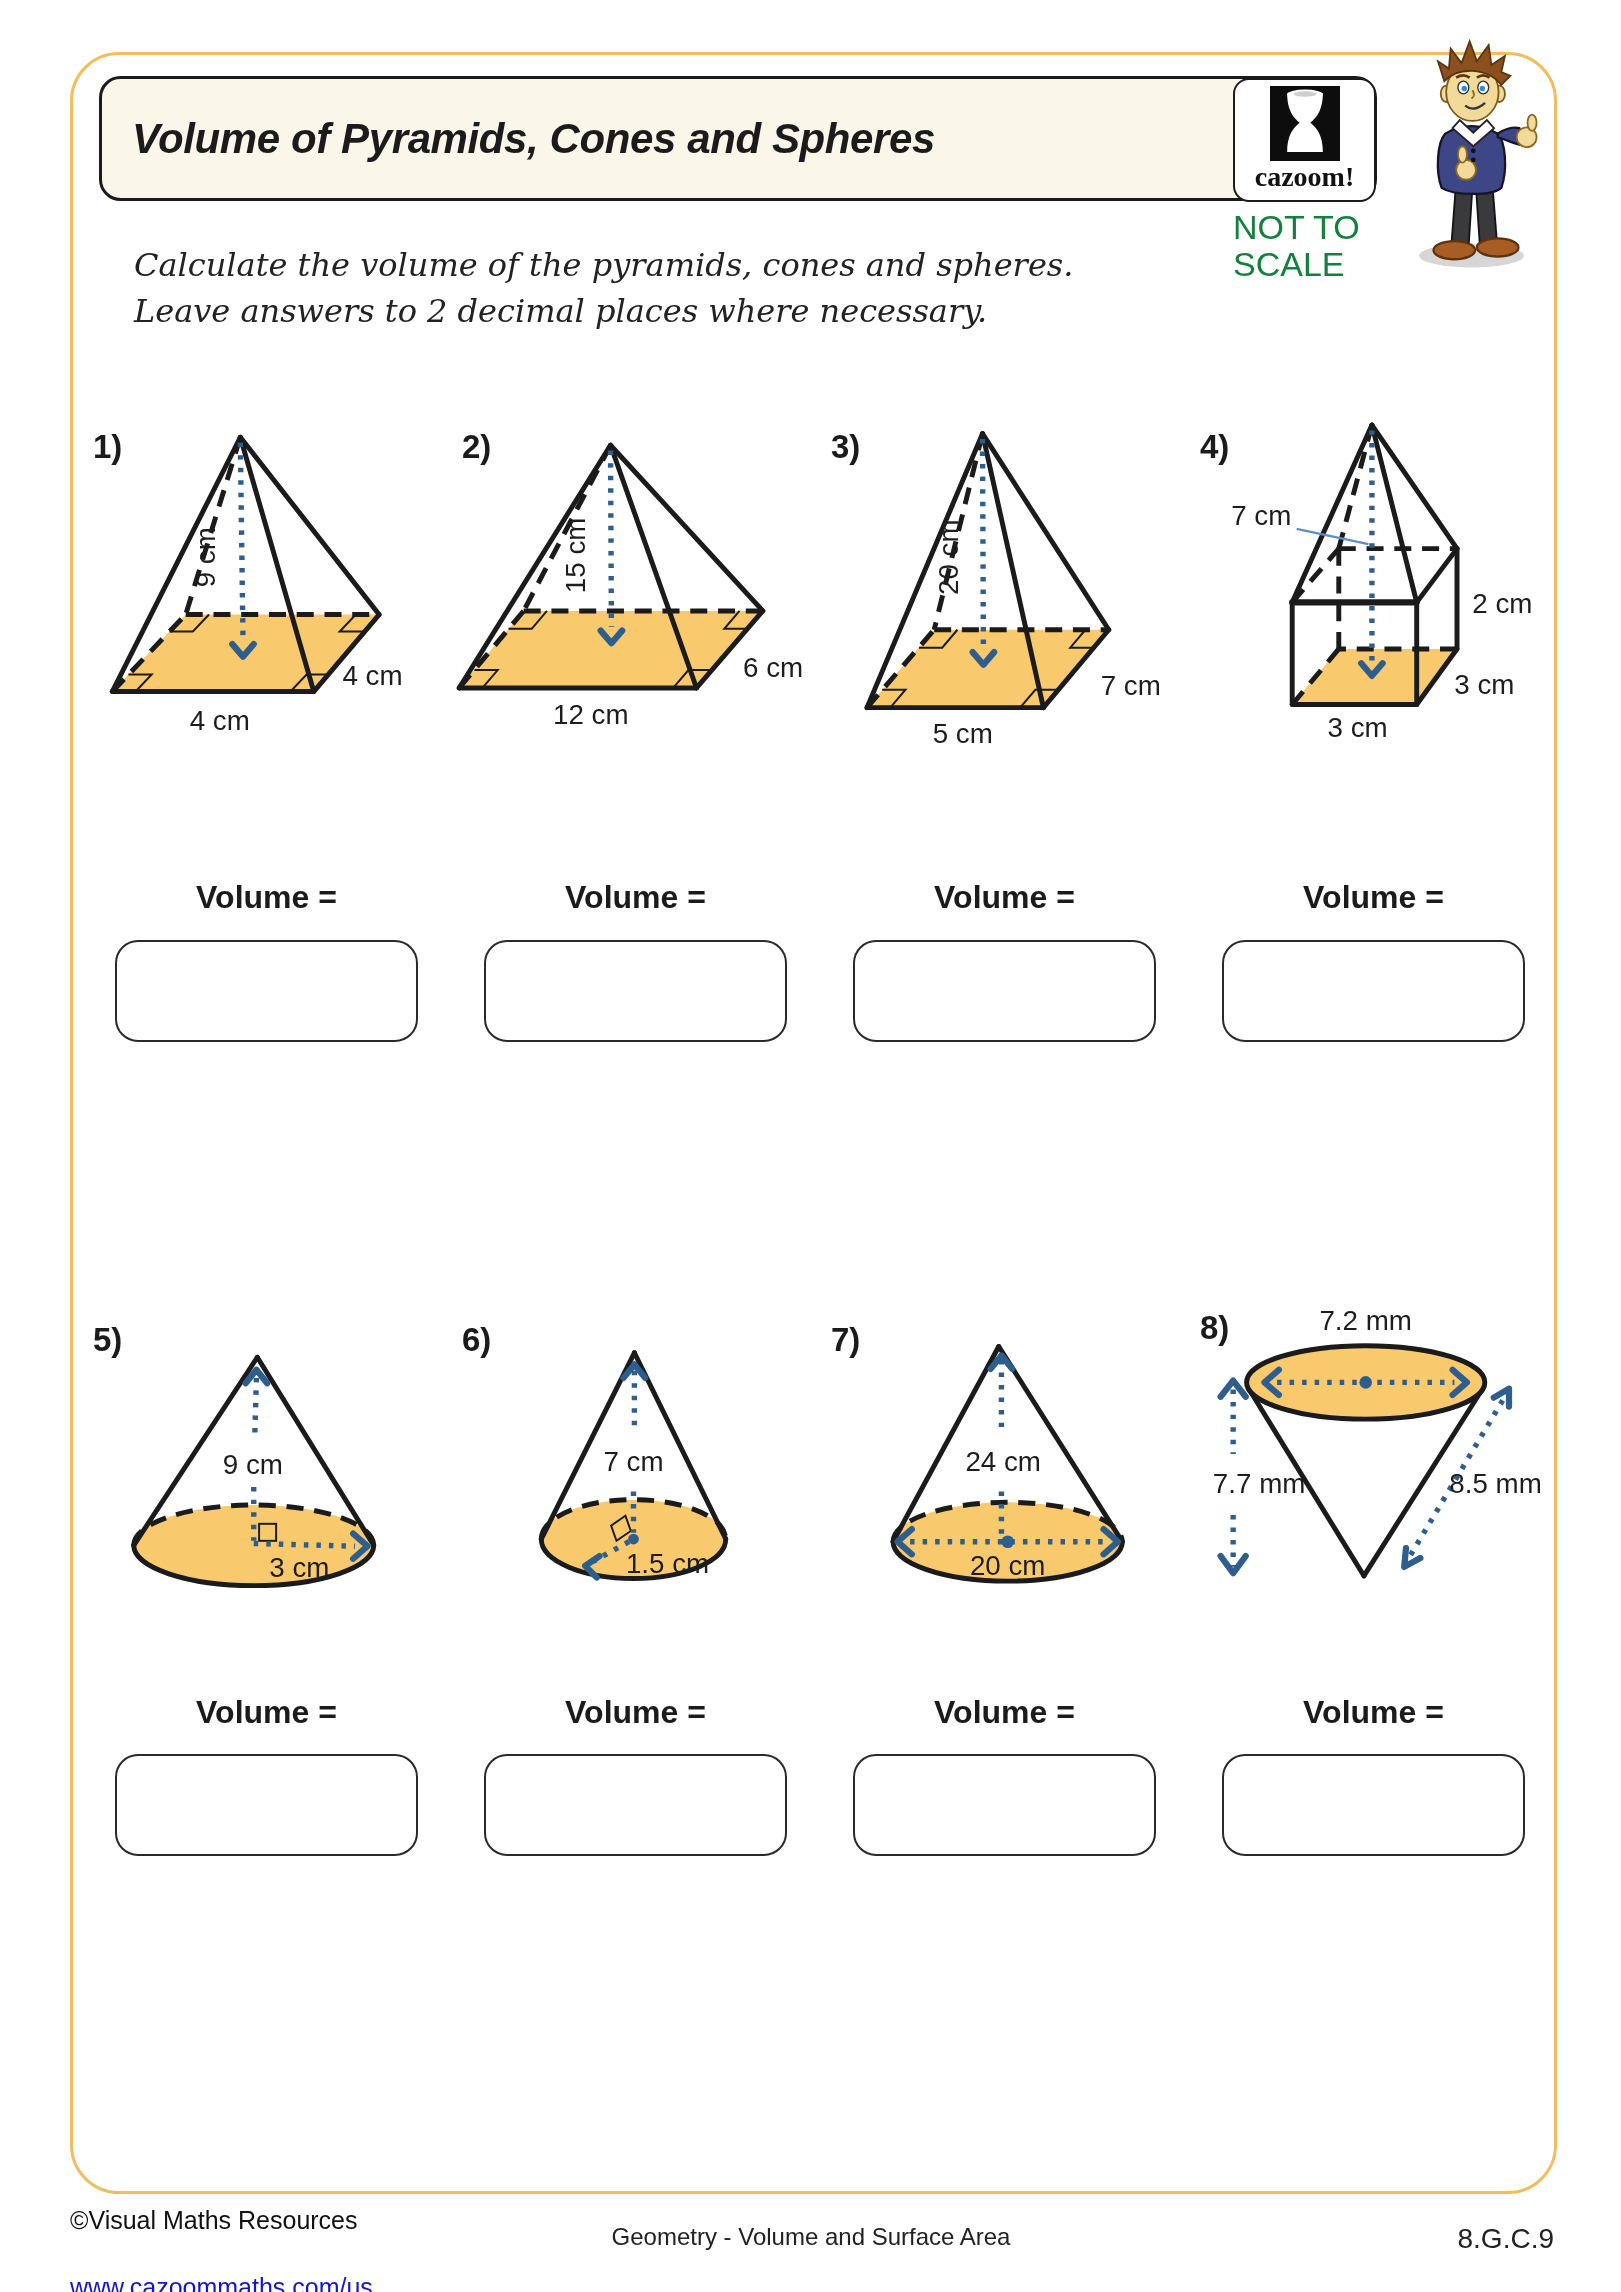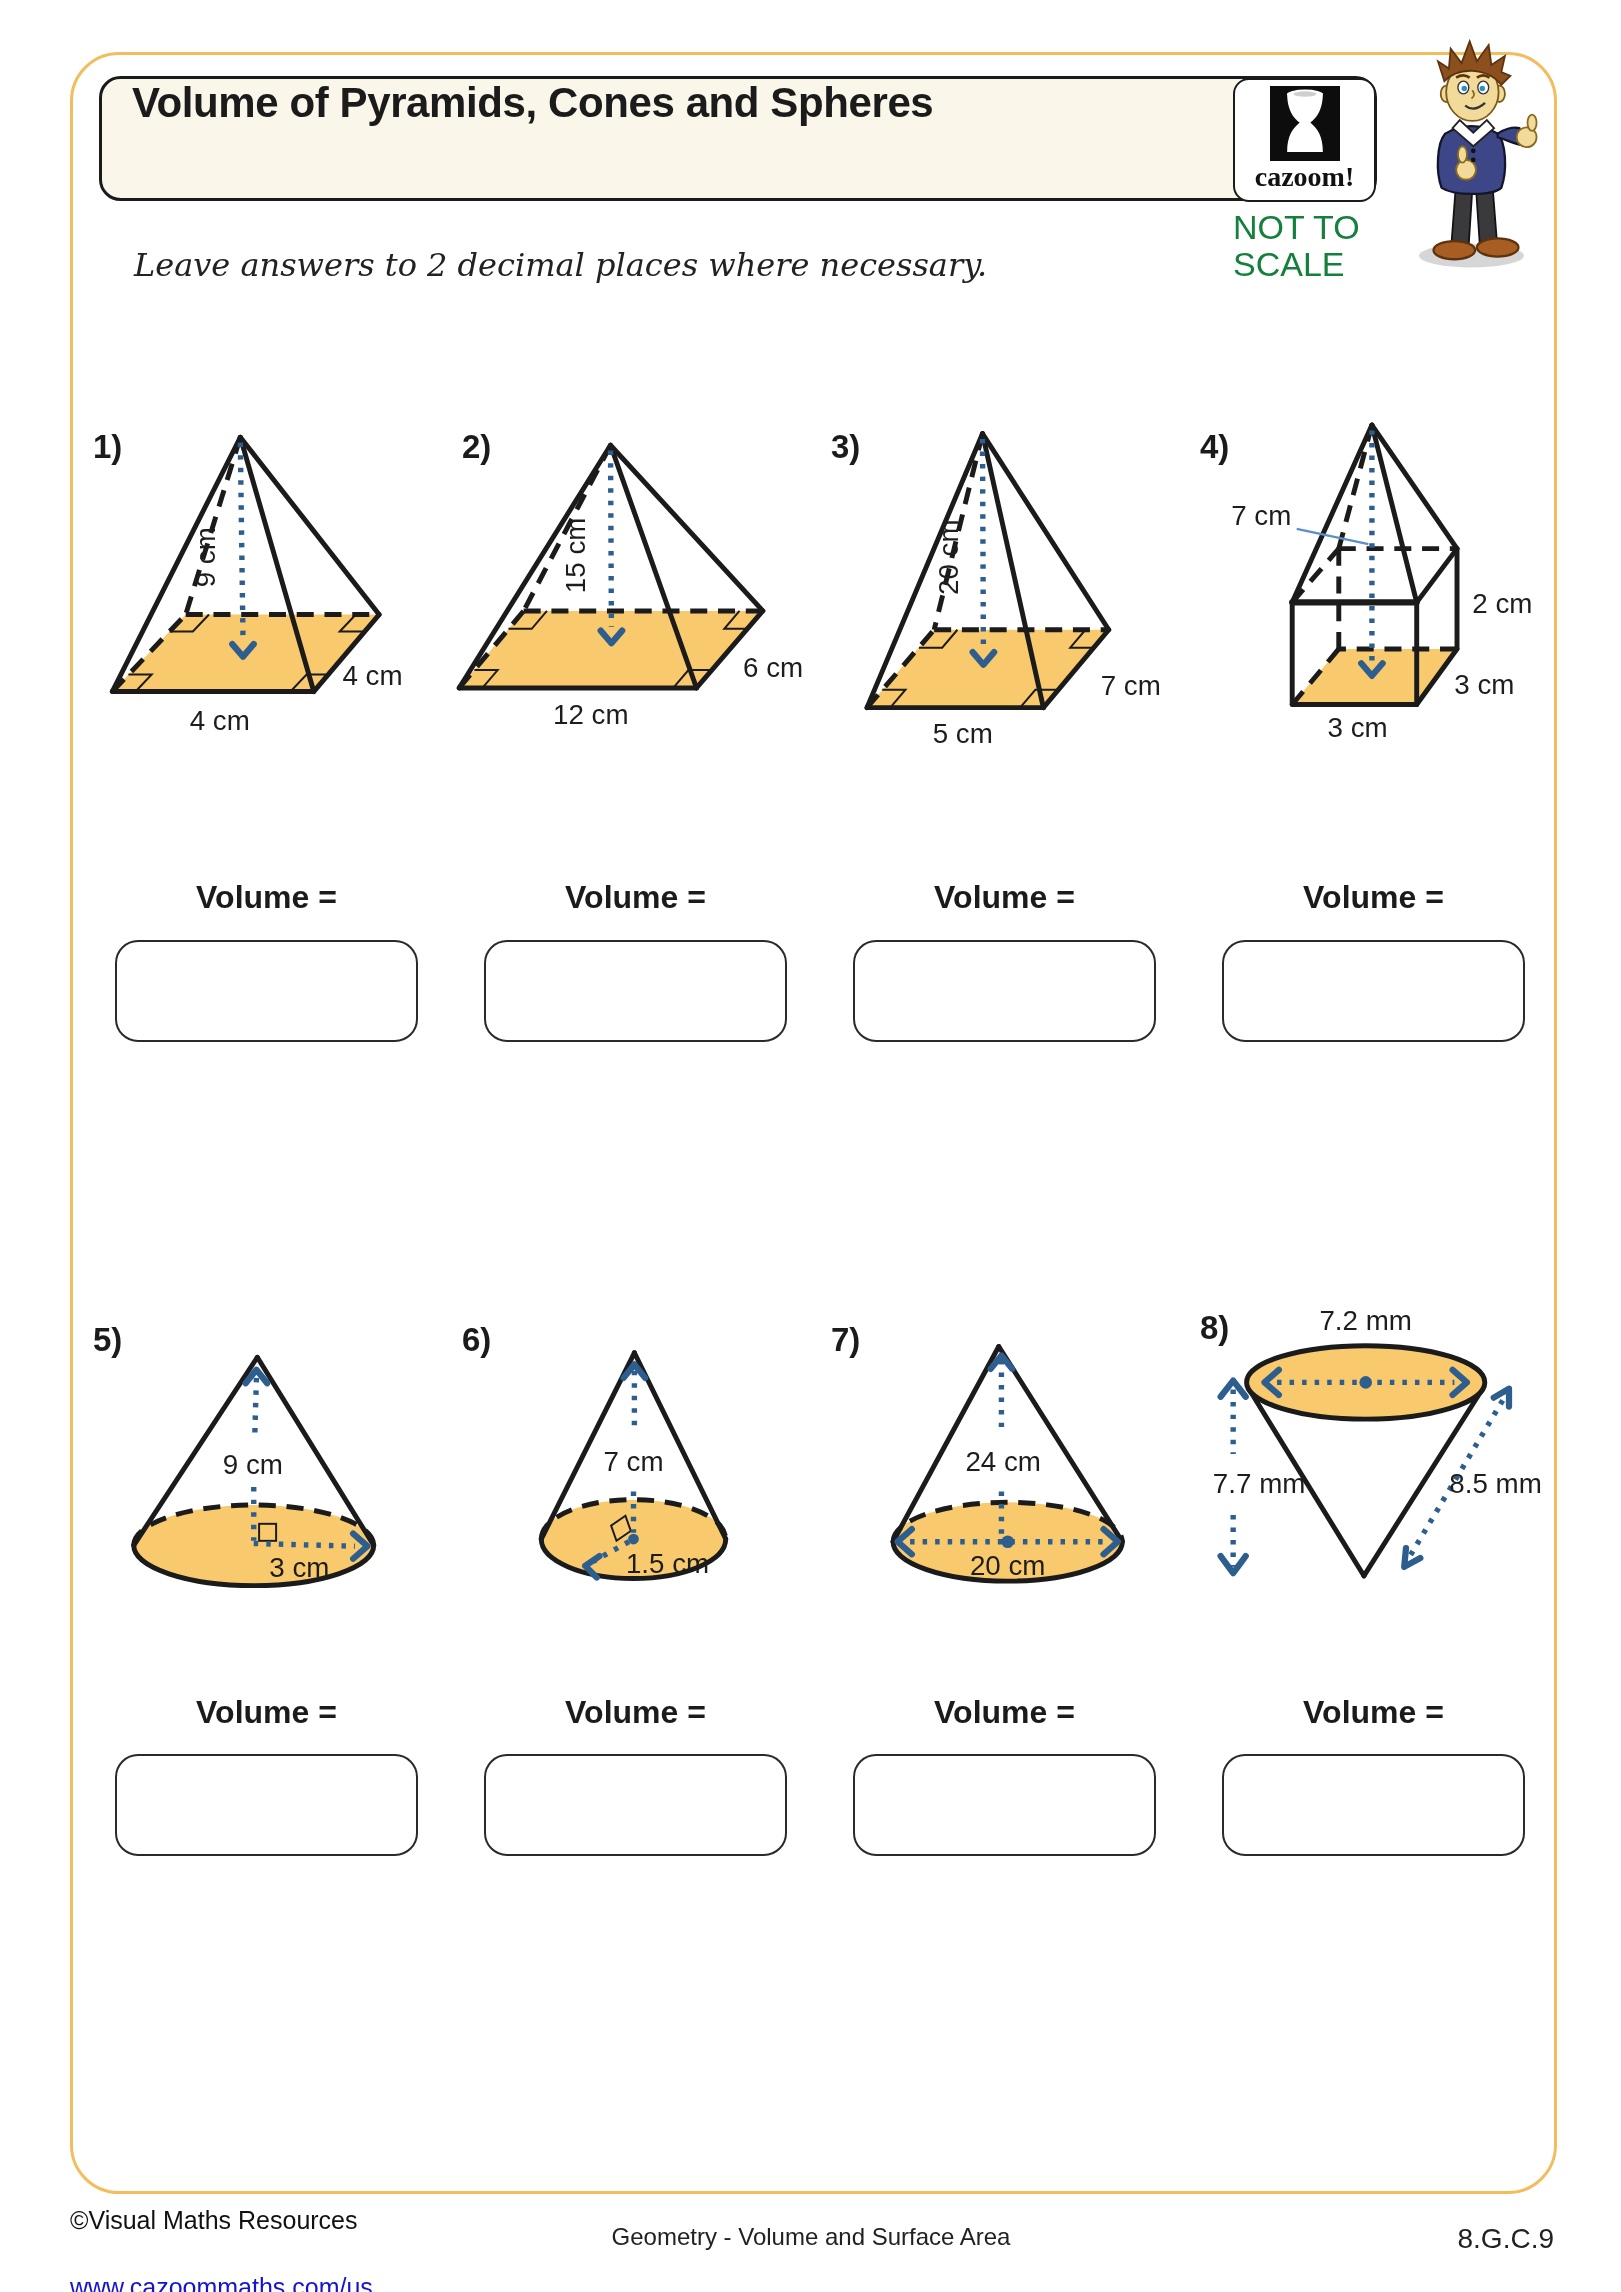--- a/index.html
+++ b/index.html
@@ -1,21 +1,21 @@
 <!DOCTYPE html>
 <html style="font-size:14.3px"><head>
 <meta charset="utf-8">
 <style>
   html,body{margin:0;padding:0;background:#fff;}
   #page{position:relative;width:1622px;height:2293px;background:#fff;font-family:"Liberation Sans",sans-serif;overflow:hidden;}
   .abs{position:absolute;}
   
   .frame{left:70px;top:52px;width:1481px;height:2136px;border:3.6px solid #F3BD5E;border-radius:49px;}
   
-  .title-box{left:99px;top:76px;width:1278px;height:125px;background:#FAF6EA;border:3.6px solid #1b1b1b;border-radius:21.5px;display:flex;align-items:flex-start;box-sizing:border-box;}
+  .title-box{left:99px;top:76px;width:1278px;height:125px;background:#FAF6EA;border:3.6px solid #1b1b1b;border-radius:21.5px;display:flex;align-items:center;box-sizing:border-box;font-style:italic;}
   .title-box span{font-size:42px;font-weight:bold;color:#1b1b1b;padding-left:30px;letter-spacing:-0.4px;}
   .logo-box{left:1233px;top:78px;width:143px;height:124px;background:#fff;border:2.7px solid #1b1b1b;border-radius:16px;box-sizing:border-box;display:flex;flex-direction:column;align-items:center;z-index:4;}
   .logo-square{width:70px;height:75px;background:#0d0d0d;margin-top:6.3px;display:flex;align-items:center;justify-content:center;}
   .logo-text{font-family:Liberation Serif, serif;font-weight:bold;font-size:28px;color:#111;line-height:32px;}
   .nts{left:1233px;top:209px;font-size:34px;font-weight:normal;color:#15803d;line-height:37px;}
   .instructions{left:134px;top:242px;font-family:"DejaVu Serif","Liberation Serif",serif;font-style:italic;font-size:32px;color:#222;line-height:46px;}
   
   .pnum{font-size:33px;font-weight:bold;color:#1b1b1b;}
   .vlabel{width:303px;text-align:center;font-size:32px;font-weight:bold;color:#1b1b1b;}
   .abox{width:303px;height:102px;border:2.7px solid #2a2a2a;border-radius:23px;background:#fff;box-sizing:border-box;}
@@ -86,20 +86,21 @@
     <ellipse cx="108" cy="57" rx="6" ry="7" fill="#fff" stroke="#333" stroke-width="1.5"></ellipse>
     <circle cx="87" cy="58" r="3" fill="#2E8FD0"></circle>
       <circle cx="107" cy="58" r="3" fill="#2E8FD0"></circle>
     <path d="M78,46 Q86,41 93,46" stroke="#5C3310" stroke-width="3" fill="none"></path>
     <path d="M101,46 Q108,41 115,46" stroke="#5C3310" stroke-width="3" fill="none"></path>
     <path d="M96,60 Q100,66 95,69" stroke="#8a6a20" stroke-width="2" fill="none"></path>
     <path d="M88,77 Q98,85 110,74" stroke="#333" stroke-width="2.5" fill="none"></path>
   </svg>
 
   <div class="abs instructions">
+    <div>Calculate the volume of the pyramids, cones and spheres.</div>
     <div>Leave answers to 2 decimal places where necessary.</div>
   </div>
 
   <div class="abs pnum" style="left:93px;top:428px;">1)</div>
   <div class="abs pnum" style="left:462px;top:428px;">2)</div>
   <div class="abs pnum" style="left:831px;top:428px;">3)</div>
   <div class="abs pnum" style="left:1200px;top:428px;">4)</div>
 
   <svg class="abs" style="left:72px;top:421px;" width="385" height="345" viewBox="0 0 430 385">
     <polygon class="fо" points="45,302 270,302 343,216 127,216"></polygon>

